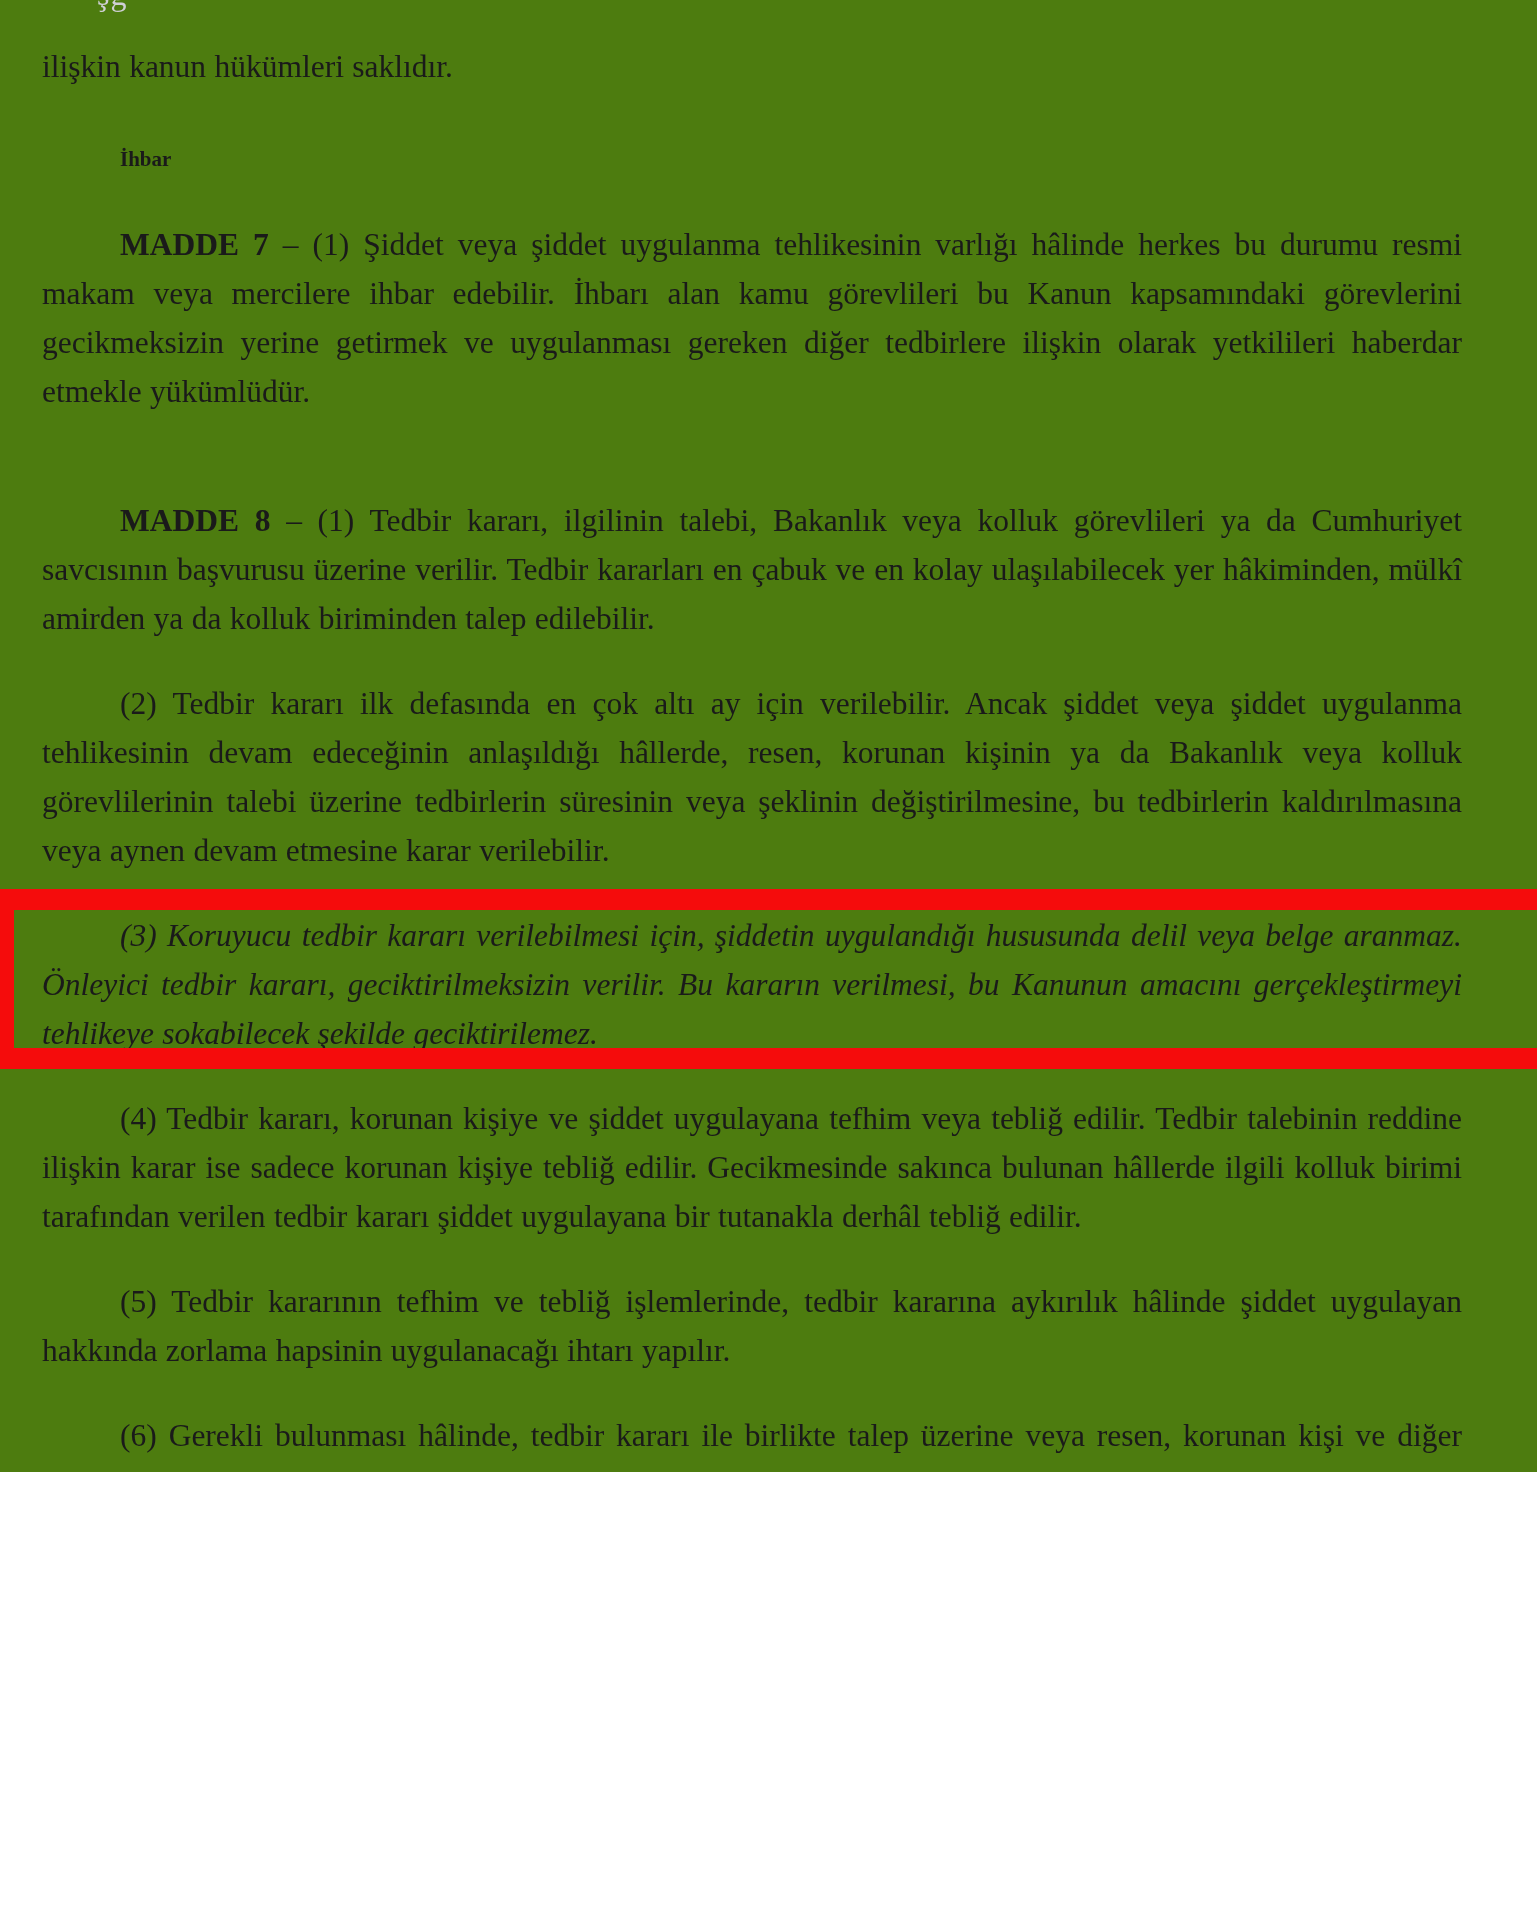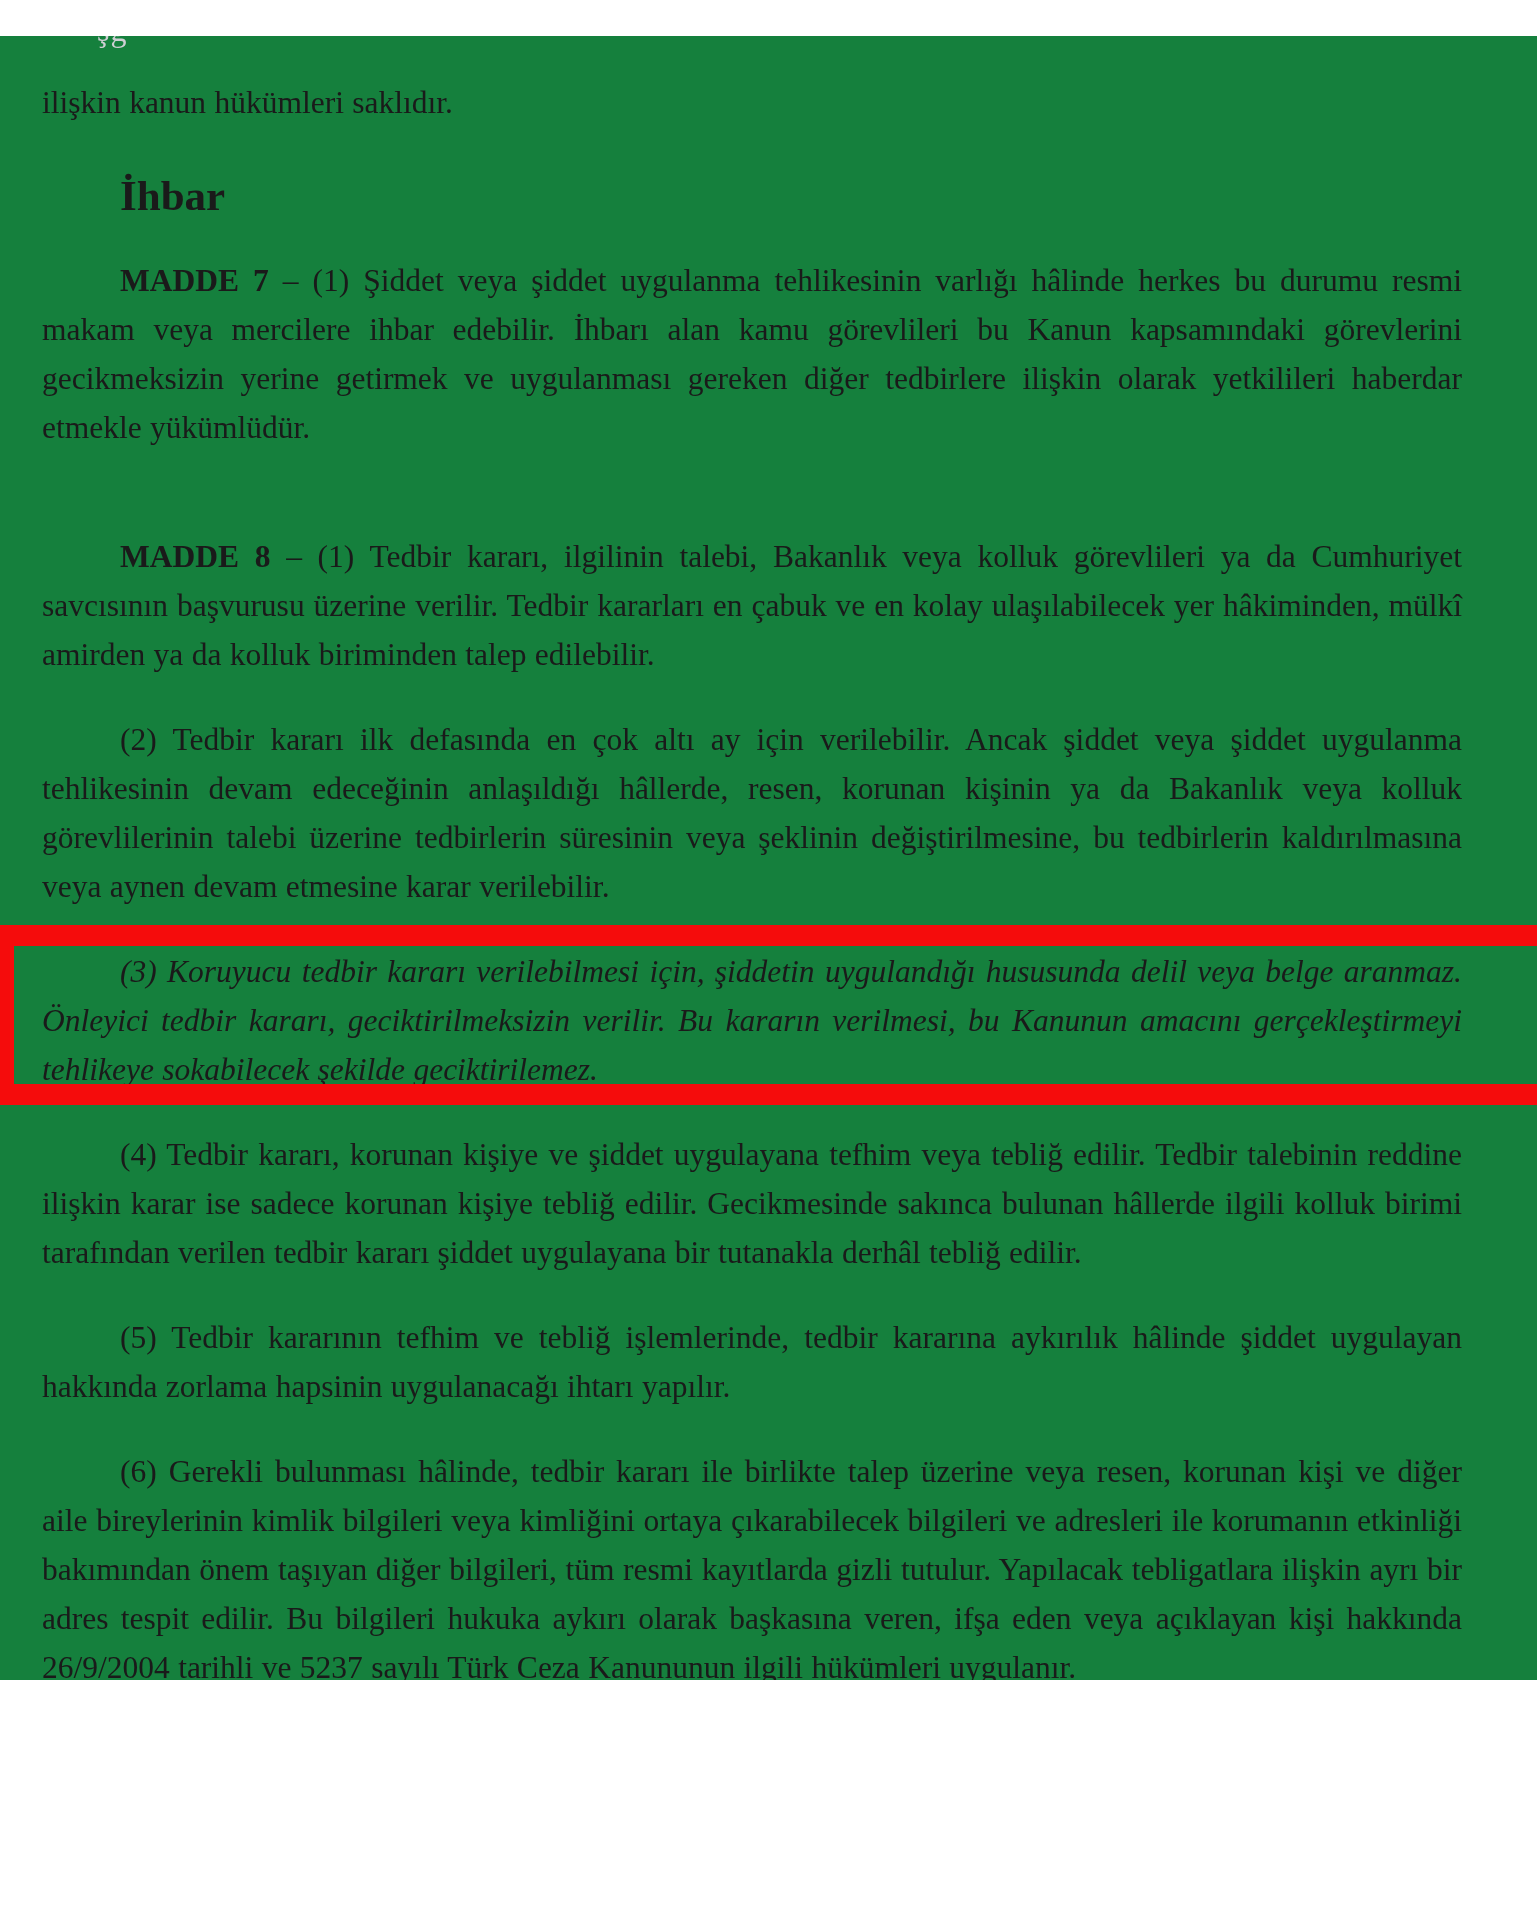--- a/index.html
+++ b/index.html
@@ -8,25 +8,24 @@
     padding: 0;
     background: #ffffff;
   }
   body {
     font-family: "Liberation Serif", "DejaVu Serif", serif;
     color: #1a1a1a;
   }
   #page {
     position: relative;
     width: 1537px;
-    height: 1644px;
-    background: #15803d;
+    height: 1472px;
+    background: #4d7c0f;
     overflow: hidden;
     box-sizing: border-box;
-    margin-top: 36px;
   }
   .page-inner {
     position: absolute;
     left: 42px;
     top: 0;
     width: 1420px;
   }
   .clip-top {
     height: 14px;
     overflow: hidden;
@@ -47,21 +46,21 @@
     text-align: justify;
     text-indent: 78px;
     word-spacing: 0.5px;
     hyphens: none;
   }
   p.no-indent {
     text-indent: 0;
   }
   h3.heading {
     margin: 0;
-    font-size: 43px;
+    font-size: 21px;
     line-height: 49px;
     font-weight: bold;
     text-indent: 78px;
     text-align: left;
   }
   .spacer-sm { height: 28px; }
   .spacer-md { height: 36px; }
   .spacer-lg { height: 44px; }
   .bold { font-weight: bold; }
 

